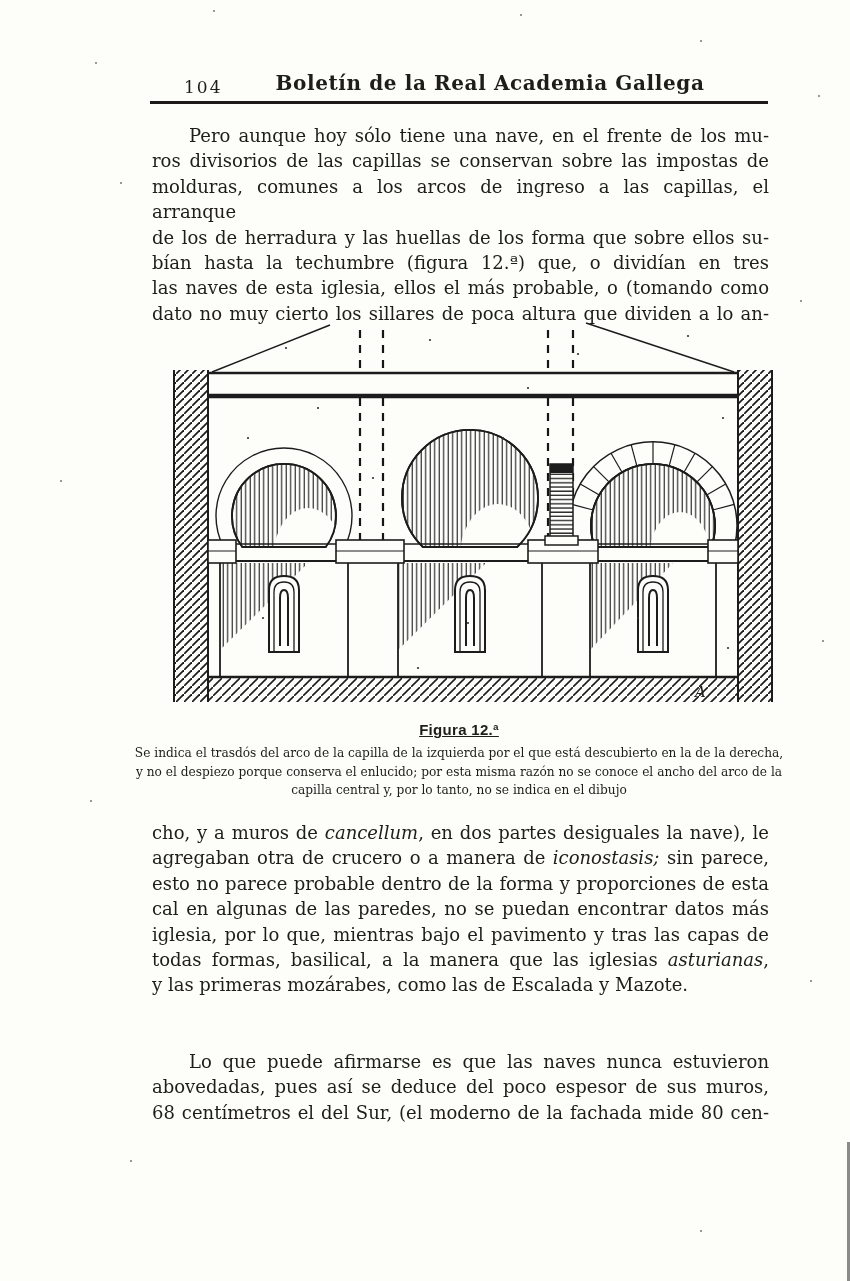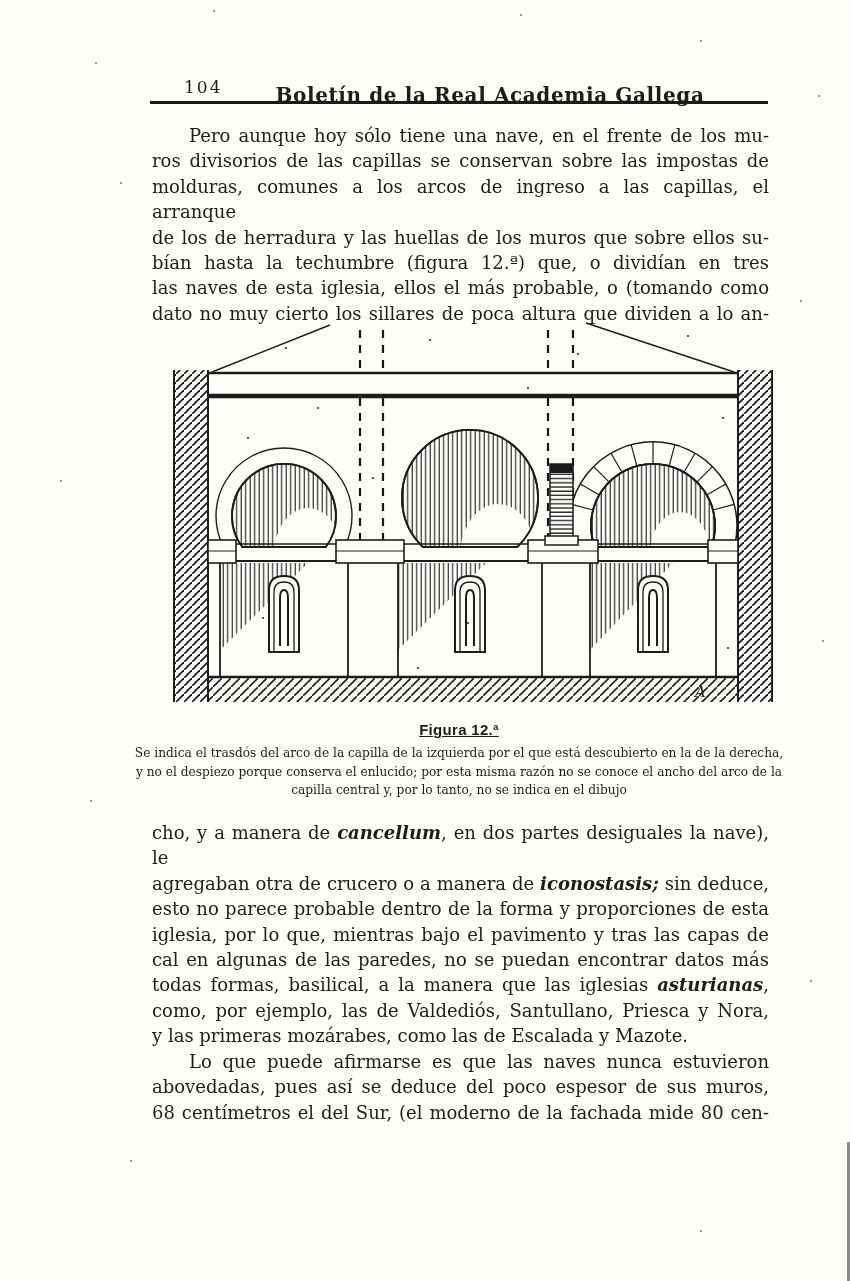--- a/index.html
+++ b/index.html
@@ -6,29 +6,29 @@
   html,body{margin:0;padding:0;}
   body{
     width:850px;height:1281px;position:relative;overflow:hidden;
     background:var(--paper);color:var(--ink);
     font-family:"DejaVu Serif", serif;
   }
   .abs{position:absolute;}
   
   #pagenum{left:184px;top:77px;font-size:17px;letter-spacing:2px;text-align:center;}
   #jtitle{left:190px;top:71px;width:600px;text-align:center;
-    font-size:20px;font-weight:bold;letter-spacing:.6px;margin-top:12px;}
+    font-size:20px;font-weight:bold;letter-spacing:.6px;}
   #rule{left:150px;top:101px;width:618px;height:3px;background:#1b1a18;}
   
   .bodytext{left:152px;width:617px;font-size:18px;line-height:25.4px;}
   #p1{top:123px;} #p2{top:820px;} #p3{top:1049px;}
   .tline{text-align:justify;text-align-last:justify;}
   .tline.last{text-align-last:left;}
   .tline.indent{text-indent:37px;}
-  .it{font-style:italic;font-weight:bold;}
+  .it{font-style:italic;}
   
   #figwrap{left:168px;top:318px;width:610px;height:392px;}
   #figtitle{left:150px;top:721px;width:618px;text-align:center;
     font-family:"Liberation Sans",sans-serif;font-weight:bold;font-size:15px;letter-spacing:.3px;text-decoration:underline;}
   #figcap{left:130px;top:744px;width:658px;font-size:12.2px;line-height:18.5px;}
   #figcap .tline{text-align:center;text-align-last:center;white-space:nowrap;}
   
   .speck{position:absolute;width:2px;height:2px;border-radius:50%;background:#4a4a46;opacity:.75;}
   #edge{right:0;top:1142px;width:3px;height:139px;background:#1a1a1a;opacity:.5;}
 </style>
@@ -36,21 +36,21 @@
 <body>
 
 <div class="abs" id="pagenum">104</div>
 <div class="abs" id="jtitle">Boletín de la Real Academia Gallega</div>
 <div class="abs" id="rule"></div>
 
 <div class="abs bodytext" id="p1">
     <div class="tline indent"><span>Pero aunque hoy sólo tiene una nave, en el frente de los mu-</span></div>
     <div class="tline"><span>ros divisorios de las capillas se conservan sobre las impostas de</span></div>
     <div class="tline"><span>molduras, comunes a los arcos de ingreso a las capillas, el arranque</span></div>
-    <div class="tline"><span>de los de herradura y las huellas de los muros que sobre ellos su-</span></div>
+    <div class="tline"><span>de los de herradura y las huellas de los forma que sobre ellos su-</span></div>
     <div class="tline"><span>bían hasta la techumbre (figura 12.ª) que, o dividían en tres</span></div>
     <div class="tline"><span>las naves de esta iglesia, ellos el más probable, o (tomando como</span></div>
     <div class="tline"><span>dato no muy cierto los sillares de poca altura que dividen a lo an-</span></div>
   </div>
 
 <div class="abs" id="figwrap">
 <svg width="610" height="392" viewBox="0 0 610 392">
   <defs>
     <pattern id="hd" patternUnits="userSpaceOnUse" width="8" height="8">
       <path d="M-2,10 L10,-2" stroke="#1c1c1c" stroke-width="1.8"></path>
@@ -227,27 +227,26 @@
 </div>
 
 <div class="abs" id="figtitle">Figura 12.ª</div>
 <div class="abs" id="figcap">
     <div class="tline"><span>Se indica el trasdós del arco de la capilla de la izquierda por el que está descubierto en la de la derecha,</span></div>
     <div class="tline"><span>y no el despiezo porque conserva el enlucido; por esta misma razón no se conoce el ancho del arco de la</span></div>
     <div class="tline"><span>capilla central y, por lo tanto, no se indica en el dibujo</span></div>
   </div>
 
 <div class="abs bodytext" id="p2">
-    <div class="tline"><span>cho, y a manera de </span><span class="it">cancellum</span><span>, en dos partes desiguales la nave), le</span></div>
-    <div class="tline"><span>agregaban otra de crucero o a manera de </span><span class="it">iconostasis;</span><span> sin deduce,</span></div>
+    <div class="tline"><span>cho, y a muros de </span><span class="it">cancellum</span><span>, en dos partes desiguales la nave), le</span></div>
+    <div class="tline"><span>agregaban otra de crucero o a manera de </span><span class="it">iconostasis;</span><span> sin parece,</span></div>
     <div class="tline"><span>esto no parece probable dentro de la forma y proporciones de esta</span></div>
+    <div class="tline"><span>cal en algunas de las paredes, no se puedan encontrar datos más</span></div>
     <div class="tline"><span>iglesia, por lo que, mientras bajo el pavimento y tras las capas de</span></div>
-    <div class="tline"><span>cal en algunas de las paredes, no se puedan encontrar datos más</span></div>
     <div class="tline"><span>todas formas, basilical, a la manera que las iglesias </span><span class="it">asturianas</span><span>,</span></div>
-    <div class="tline"><span>como, por ejemplo, las de Valdediós, Santullano, Priesca y Nora,</span></div>
     <div class="tline last"><span>y las primeras mozárabes, como las de Escalada y Mazote.</span></div>
   </div>
 <div class="abs bodytext" id="p3">
     <div class="tline indent"><span>Lo que puede afirmarse es que las naves nunca estuvieron</span></div>
     <div class="tline"><span>abovedadas, pues así se deduce del poco espesor de sus muros,</span></div>
     <div class="tline"><span>68 centímetros el del Sur, (el moderno de la fachada mide 80 cen-</span></div>
   </div>
 
 <div class="speck" style="left:213px;top:10px;"></div>
 <div class="speck" style="left:520px;top:14px;"></div>

